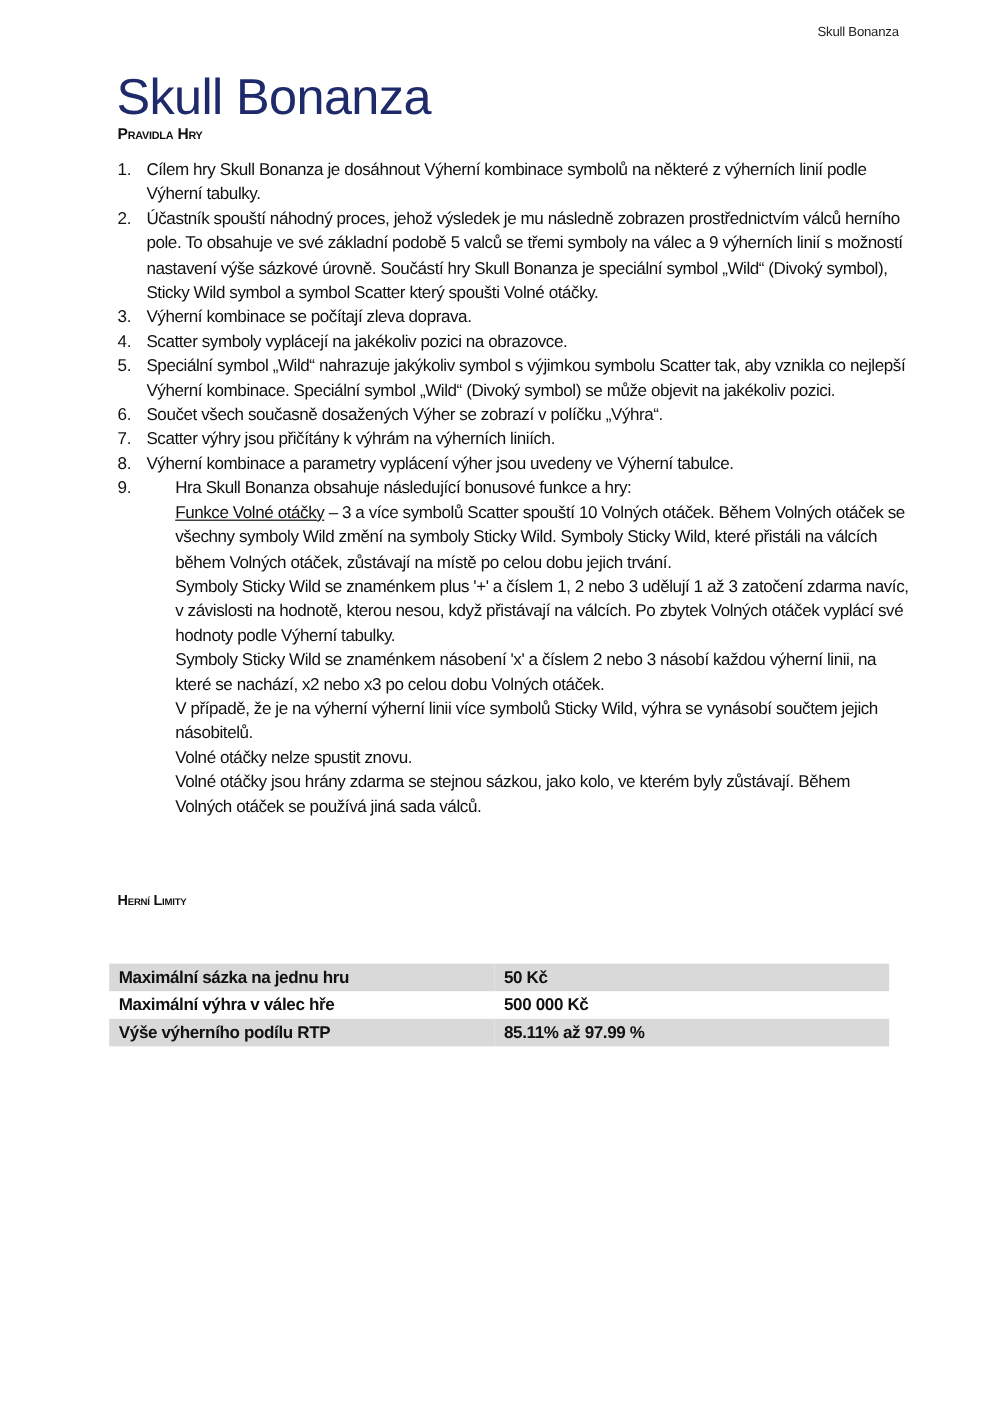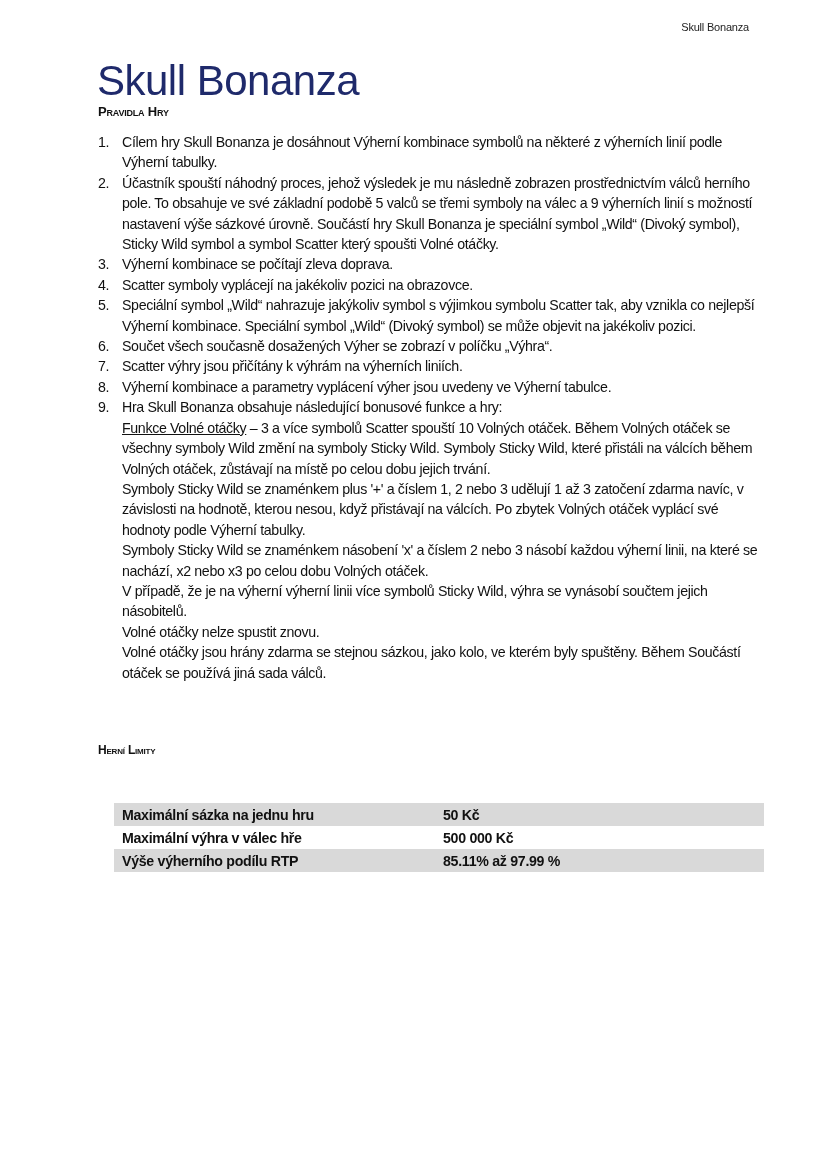--- a/index.html
+++ b/index.html
@@ -23,24 +23,24 @@
     }
     .rules-heading { top: 104px; font-size: 13px; }
     .limits-heading { top: 743px; }
     ol.rules {
       position: absolute; left: 98px; top: 132px; width: 660px;
       margin: 0; padding: 0; list-style: none;
       font-size: 14.2px; line-height: 20.4px; letter-spacing: -0.35px;
     }
     ol.rules li { position: relative; padding-left: 24px; }
     ol.rules li .num { position: absolute; left: 0; top: 0; }
-    .para { display: block; }
+    .para { display: block; margin-left: 24px; }
     .underline { text-decoration: underline; }
     table.limits {
-      position: absolute; left: 114px; top: 803px; width: 650px;
+      position: absolute; left: 91px; top: 803px; width: 650px;
       border-collapse: collapse; font-size: 14.2px; letter-spacing: -0.3px;
     }
     table.limits td { height: 23px; padding: 0 0 0 8px; vertical-align: middle; font-weight: bold; }
     table.limits tr:nth-child(odd) td { background: #d9d9d9; }
     table.limits td.label { font-weight: bold; width: 313px; }
   </style>
 </head>
 <body>
 
 <div class="running-header">Skull Bonanza</div>
@@ -59,21 +59,21 @@
   <li><span class="num">7.</span><span>Scatter výhry jsou přičítány k výhrám na výherních liniích.</span></li>
   <li><span class="num">8.</span><span>Výherní kombinace a parametry vyplácení výher jsou uvedeny ve Výherní tabulce.</span></li>
   <li>
     <span class="num">9.</span>
     <span class="para">Hra Skull Bonanza obsahuje následující bonusové funkce a hry:</span>
     <span class="para"><span class="underline">Funkce Volné otáčky</span><span> – 3 a více symbolů Scatter spouští 10 Volných otáček. Během Volných otáček se všechny symboly Wild změní na symboly Sticky Wild. Symboly Sticky Wild, které přistáli na válcích během Volných otáček, zůstávají na místě po celou dobu jejich trvání.</span></span>
     <span class="para">Symboly Sticky Wild se znaménkem plus '+' a číslem 1, 2 nebo 3 udělují 1 až 3 zatočení zdarma navíc, v závislosti na hodnotě, kterou nesou, když přistávají na válcích. Po zbytek Volných otáček vyplácí své hodnoty podle Výherní tabulky.</span>
     <span class="para">Symboly Sticky Wild se znaménkem násobení 'x' a číslem 2 nebo 3 násobí každou výherní linii, na které se nachází, x2 nebo x3 po celou dobu Volných otáček.</span>
     <span class="para">V případě, že je na výherní výherní linii více symbolů Sticky Wild, výhra se vynásobí součtem jejich násobitelů.</span>
     <span class="para">Volné otáčky nelze spustit znovu.</span>
-    <span class="para">Volné otáčky jsou hrány zdarma se stejnou sázkou, jako kolo, ve kterém byly spuštěny. Během Součástí otáček se používá jiná sada válců.</span>
+    <span class="para">Volné otáčky jsou hrány zdarma se stejnou sázkou, jako kolo, ve kterém byly zůstávají. Během Volných otáček se používá jiná sada válců.</span>
   </li>
 </ol>
 
 <h2 class="section-heading limits-heading">Herní Limity</h2>
 
 <table class="limits">
   <tbody>
       <tr>
     <td class="label">Maximální sázka na jednu hru</td>
     <td>50 Kč</td>

